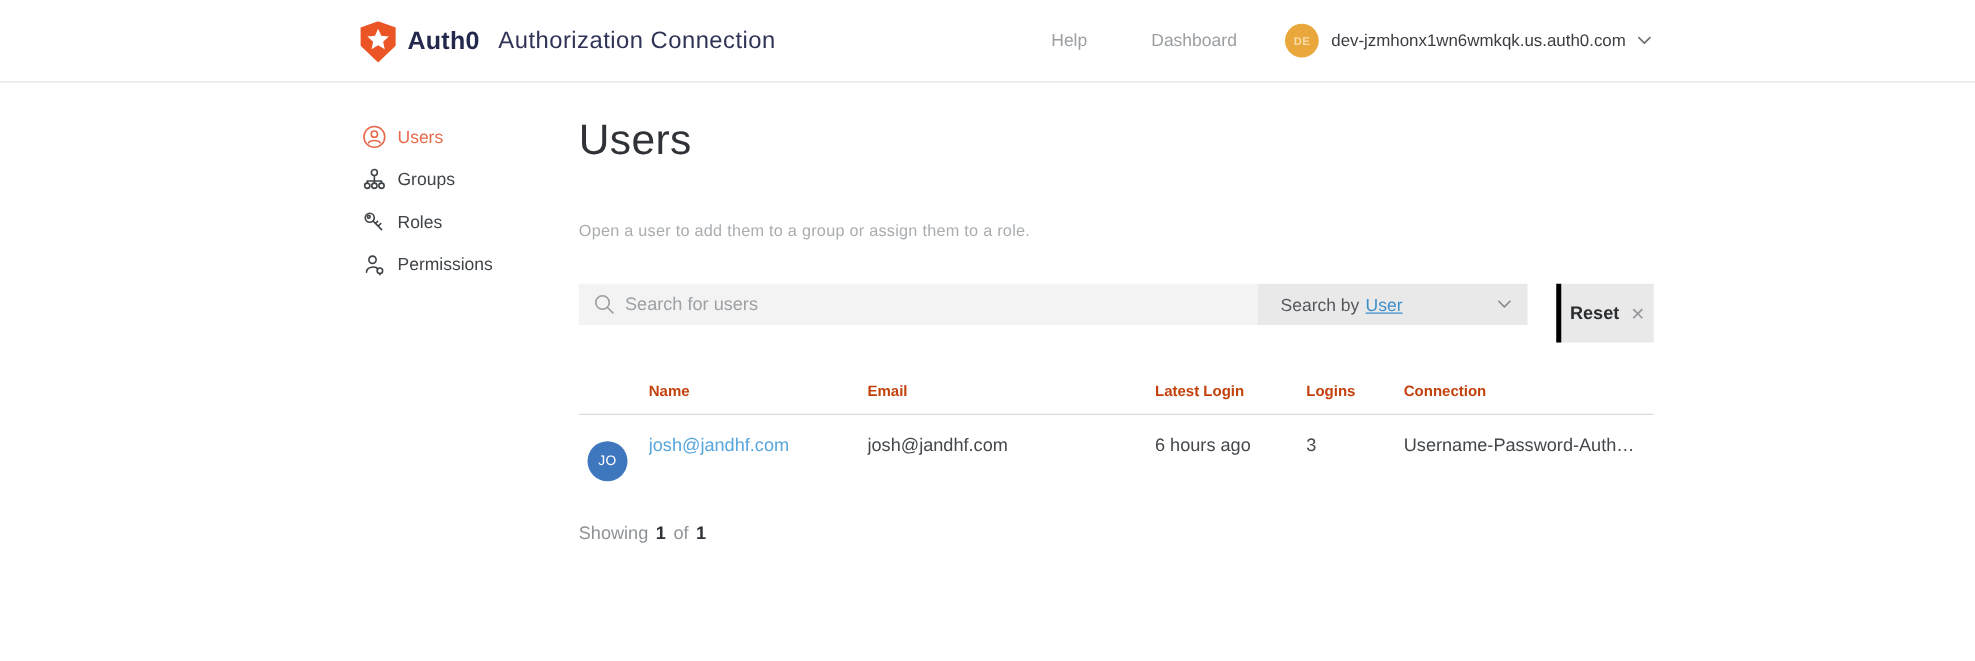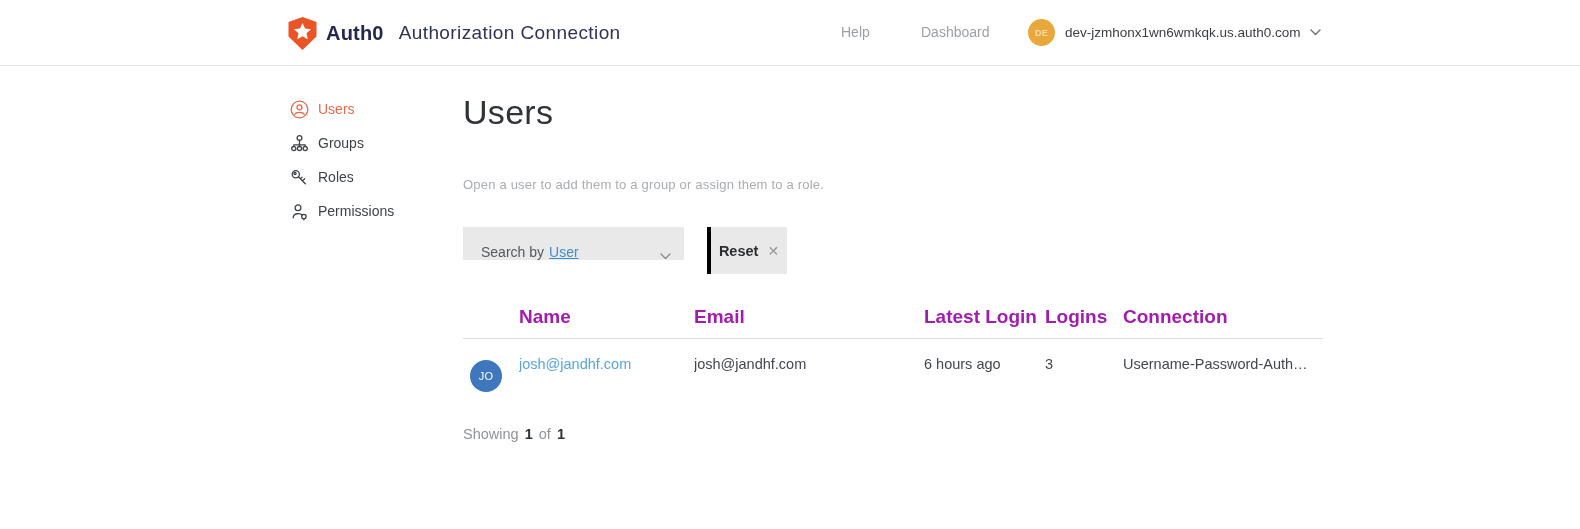--- a/index.html
+++ b/index.html
@@ -30,28 +30,28 @@
   
   .main { position:absolute; left:463px; top:80px; width:860px; }
   .page-title { margin-top:15px; font-size:34px; line-height:1; font-weight:400; color:#2f3236; letter-spacing:.3px; }
   .subtitle { margin-top:49px; font-size:13px; line-height:1; color:#a9adb0; letter-spacing:.2px; }
 
   .search-row { margin-top:36px; display:flex; width:860px; height:33px; }
   .search-wrap { position:relative; width:559px; height:33px; background:#f3f3f4; }
   .search-wrap svg { position:absolute; left:12px; top:8px; }
   .search-input { width:100%; height:100%; border:0; background:transparent; outline:none; padding:0 10px 0 37px; font-size:14.5px; font-family:"Liberation Sans",sans-serif; color:#55585c; }
   .search-input::placeholder { color:#9da1a4; opacity:1; }
-  .search-by { width:221px; height:33px; background:#e9e9ea; display:flex; align-items:flex-end; padding:0 13px 0 18px; font-size:14px; color:#55585c; cursor:pointer; }
+  .search-by { width:221px; height:33px; background:#e9e9ea; display:flex; align-items:center; padding:0 13px 0 18px; font-size:14px; color:#55585c; cursor:pointer; }
   .search-by .val { color:#3E8FC9; margin-left:5px;text-decoration:underline; }
   .search-by .dd-chevron { margin-left:auto; display:flex; }
   .reset-btn { width:80px; height:47px; background:#e9e9ea; border-left:4px solid #000000; display:flex; align-items:center; justify-content:center; font-size:14.5px; font-weight:bold; color:#2b2e31; cursor:pointer;margin-left:23px; }
   .reset-btn .x { margin-left:9px; font-weight:400; font-size:14px; color:#96989b; }
 
   .tbl { margin-top:47px; width:860px; }
-  .tbl-head { display:grid; grid-template-columns:175px 230px 121px 78px 1fr; padding-left:56px; padding-bottom:12px; border-bottom:1px solid #dbdbdb; font-size:19px; line-height:1; font-weight:bold; color:#a21caf; }
+  .tbl-head { display:grid; grid-template-columns:175px 230px 121px 78px 1fr; padding-left:56px; padding-bottom:12px; border-bottom:1px solid #dbdbdb; font-size:12px; line-height:1; font-weight:bold; color:#c2410c; }
   .tbl-row { position:relative; display:grid; grid-template-columns:175px 230px 121px 78px 1fr; align-items:center; padding-left:56px; height:50px; font-size:14.5px; color:#43474b; cursor:pointer; }
   .tbl-row .cell { white-space:nowrap; overflow:hidden; }
   .row-avatar { position:absolute; left:7px; top:21px; width:32px; height:32px; border-radius:50%; background:#3F77BF; color:#fff; font-size:11px; display:flex; align-items:center; justify-content:center; letter-spacing:.3px; }
   .name-link { color:#57A6DC; text-decoration:none; cursor:pointer; }
 
   .list-footer { margin-top:38px; font-size:14.5px; line-height:1; color:#8f9396; }
   .list-footer .num { color:#2f3236; font-weight:bold; padding:0 2px; }
 </style>
 </head>
 <body>
@@ -124,20 +124,27 @@
       </span>
       <span>Permissions</span>
     </div>
   </aside>
 
   <main class="main">
     <h1 class="page-title">Users</h1>
     <p class="subtitle">Open a user to add them to a group or assign them to a role.</p>
 
     <div class="search-row">
+      <div class="search-wrap">
+        <svg width="17" height="17" viewBox="0 0 17 17">
+          <circle cx="7" cy="7" r="5.4" fill="none" stroke="#9a9ea1" stroke-width="1.3"></circle>
+          <line x1="11.2" y1="11.2" x2="15.3" y2="15.3" stroke="#9a9ea1" stroke-width="1.3" stroke-linecap="round"></line>
+        </svg>
+        <input class="search-input" type="text" value="" placeholder="Search for users" style="">
+      </div>
       <div class="search-by">
         <span>Search by</span>
         <span class="val">User</span>
         <span class="dd-chevron">
           <svg width="11" height="7" viewBox="0 0 11 7">
               <polyline points="1,1 5.5,5.5 10,1" fill="none" stroke="#87898c" stroke-width="1.3" stroke-linecap="round" stroke-linejoin="round"></polyline>
             </svg>
         </span>
       </div>
       <div class="reset-btn">

